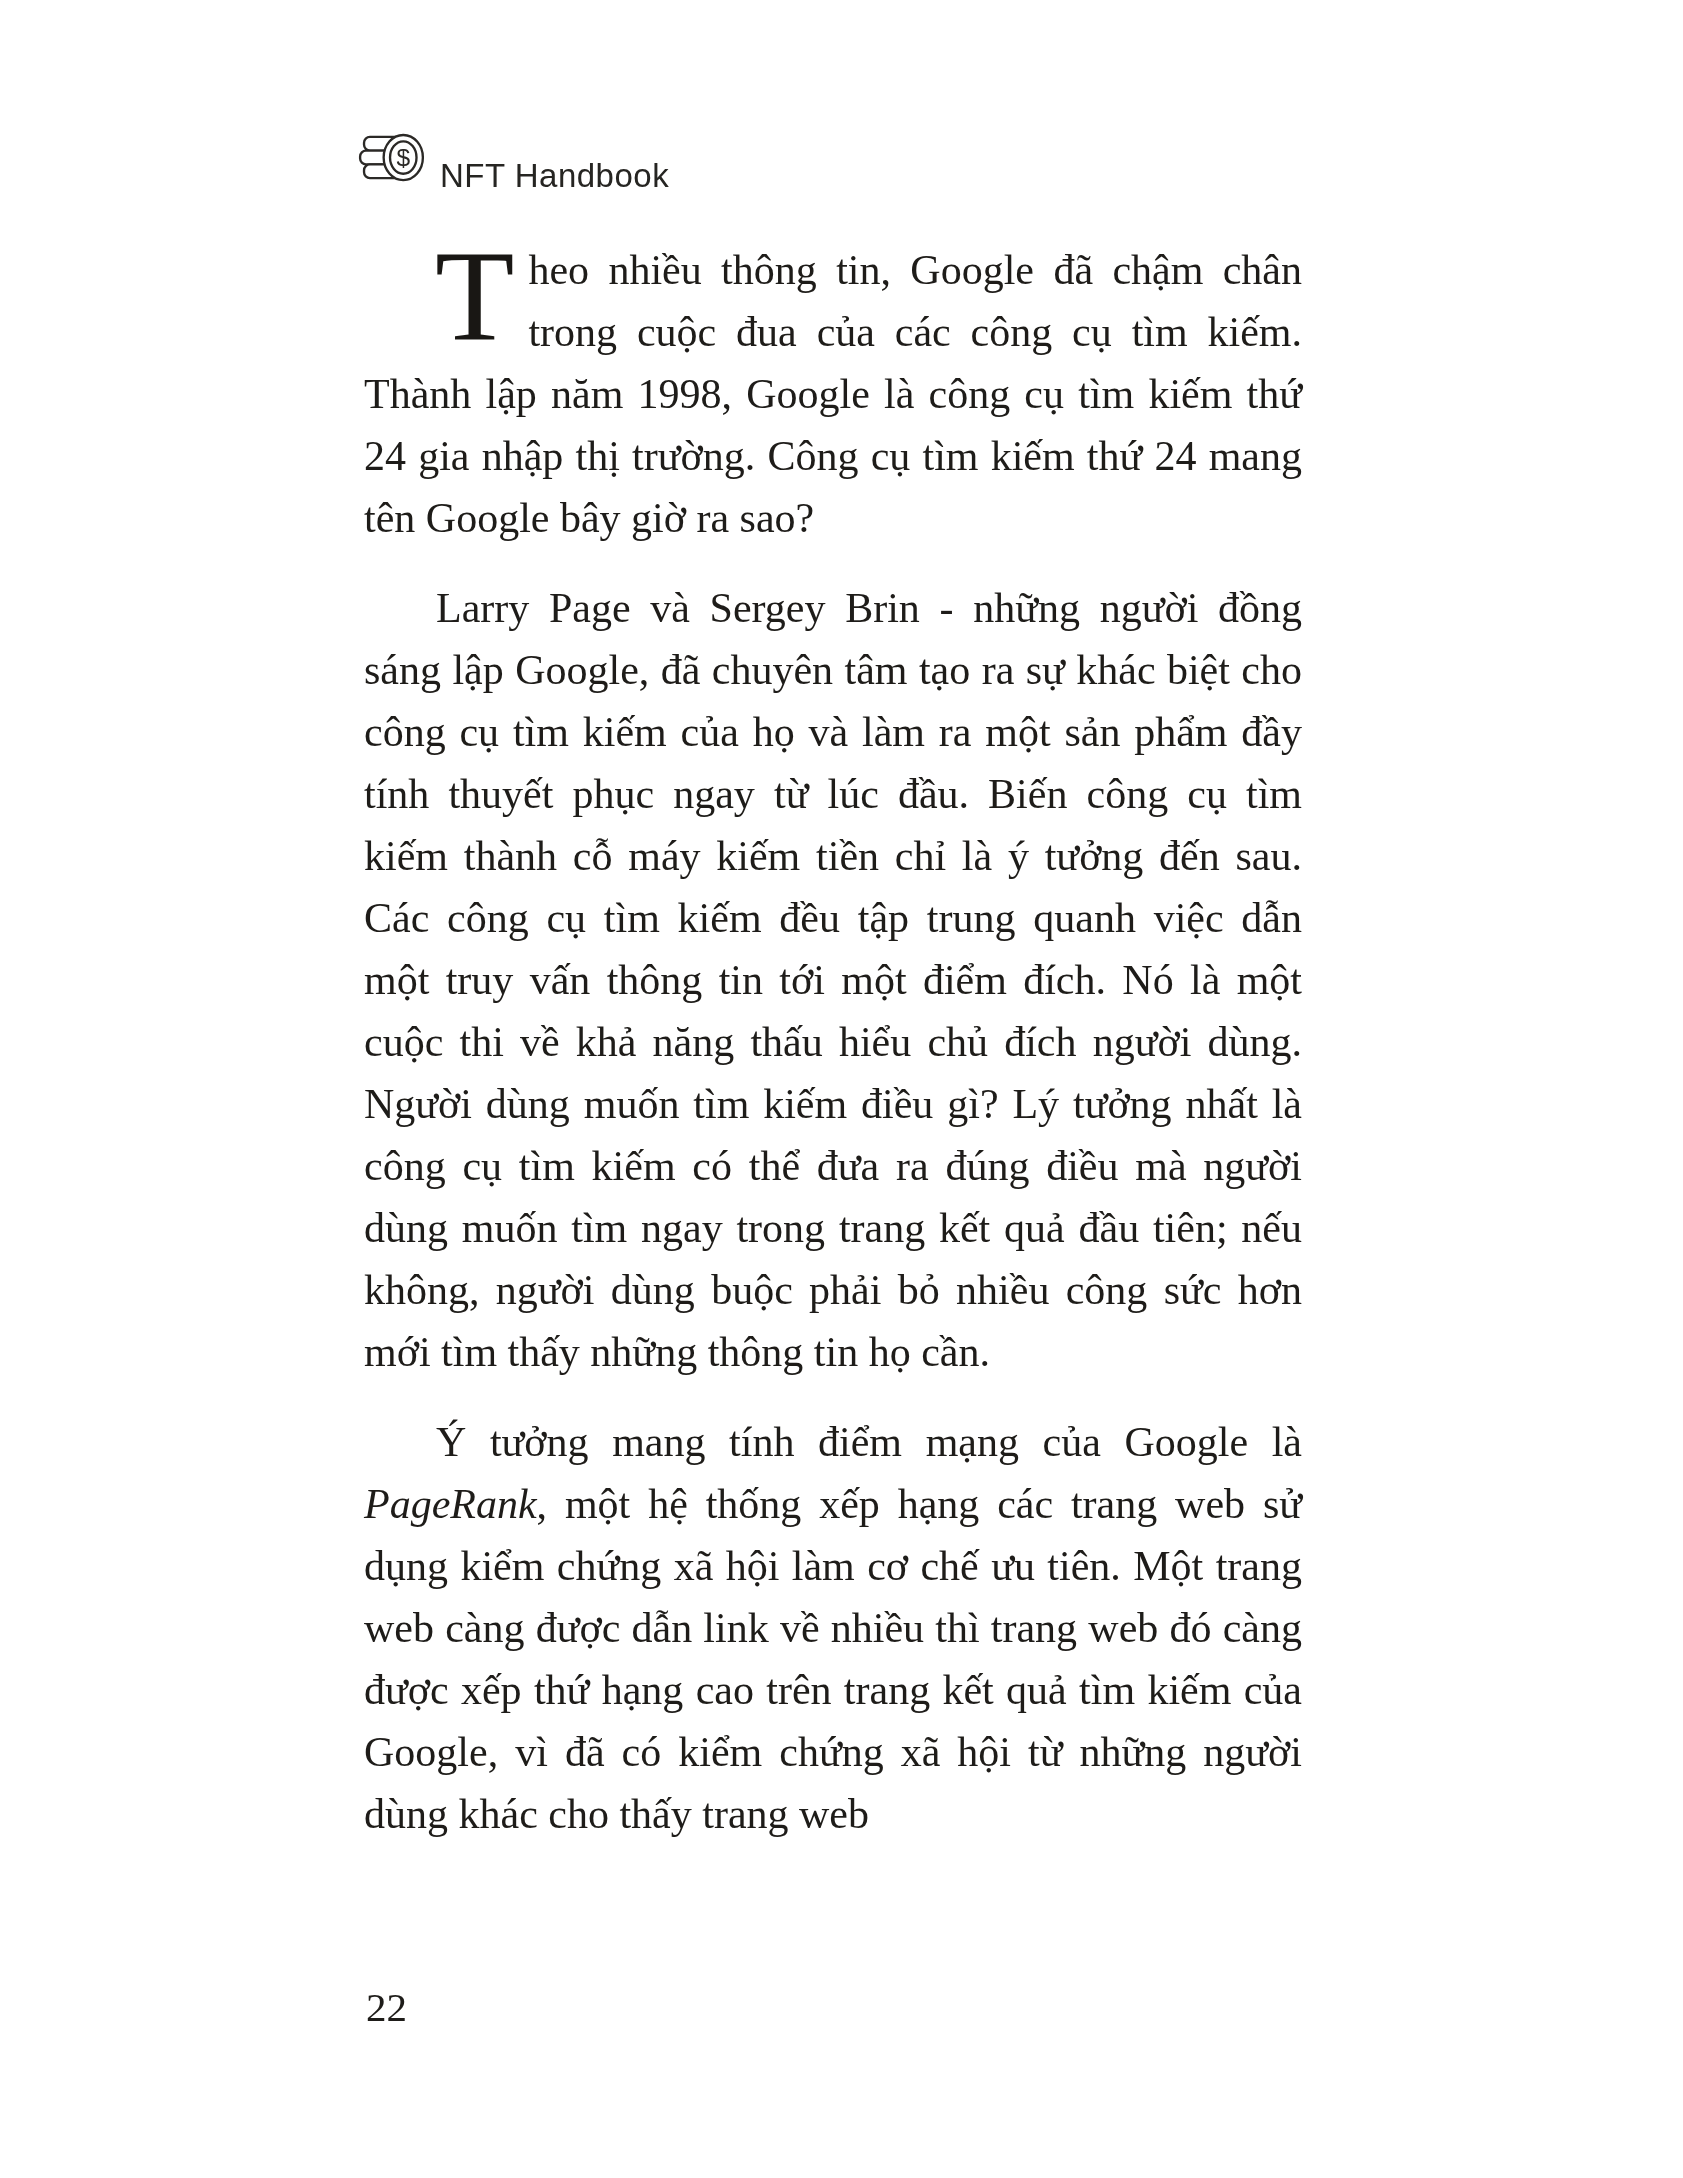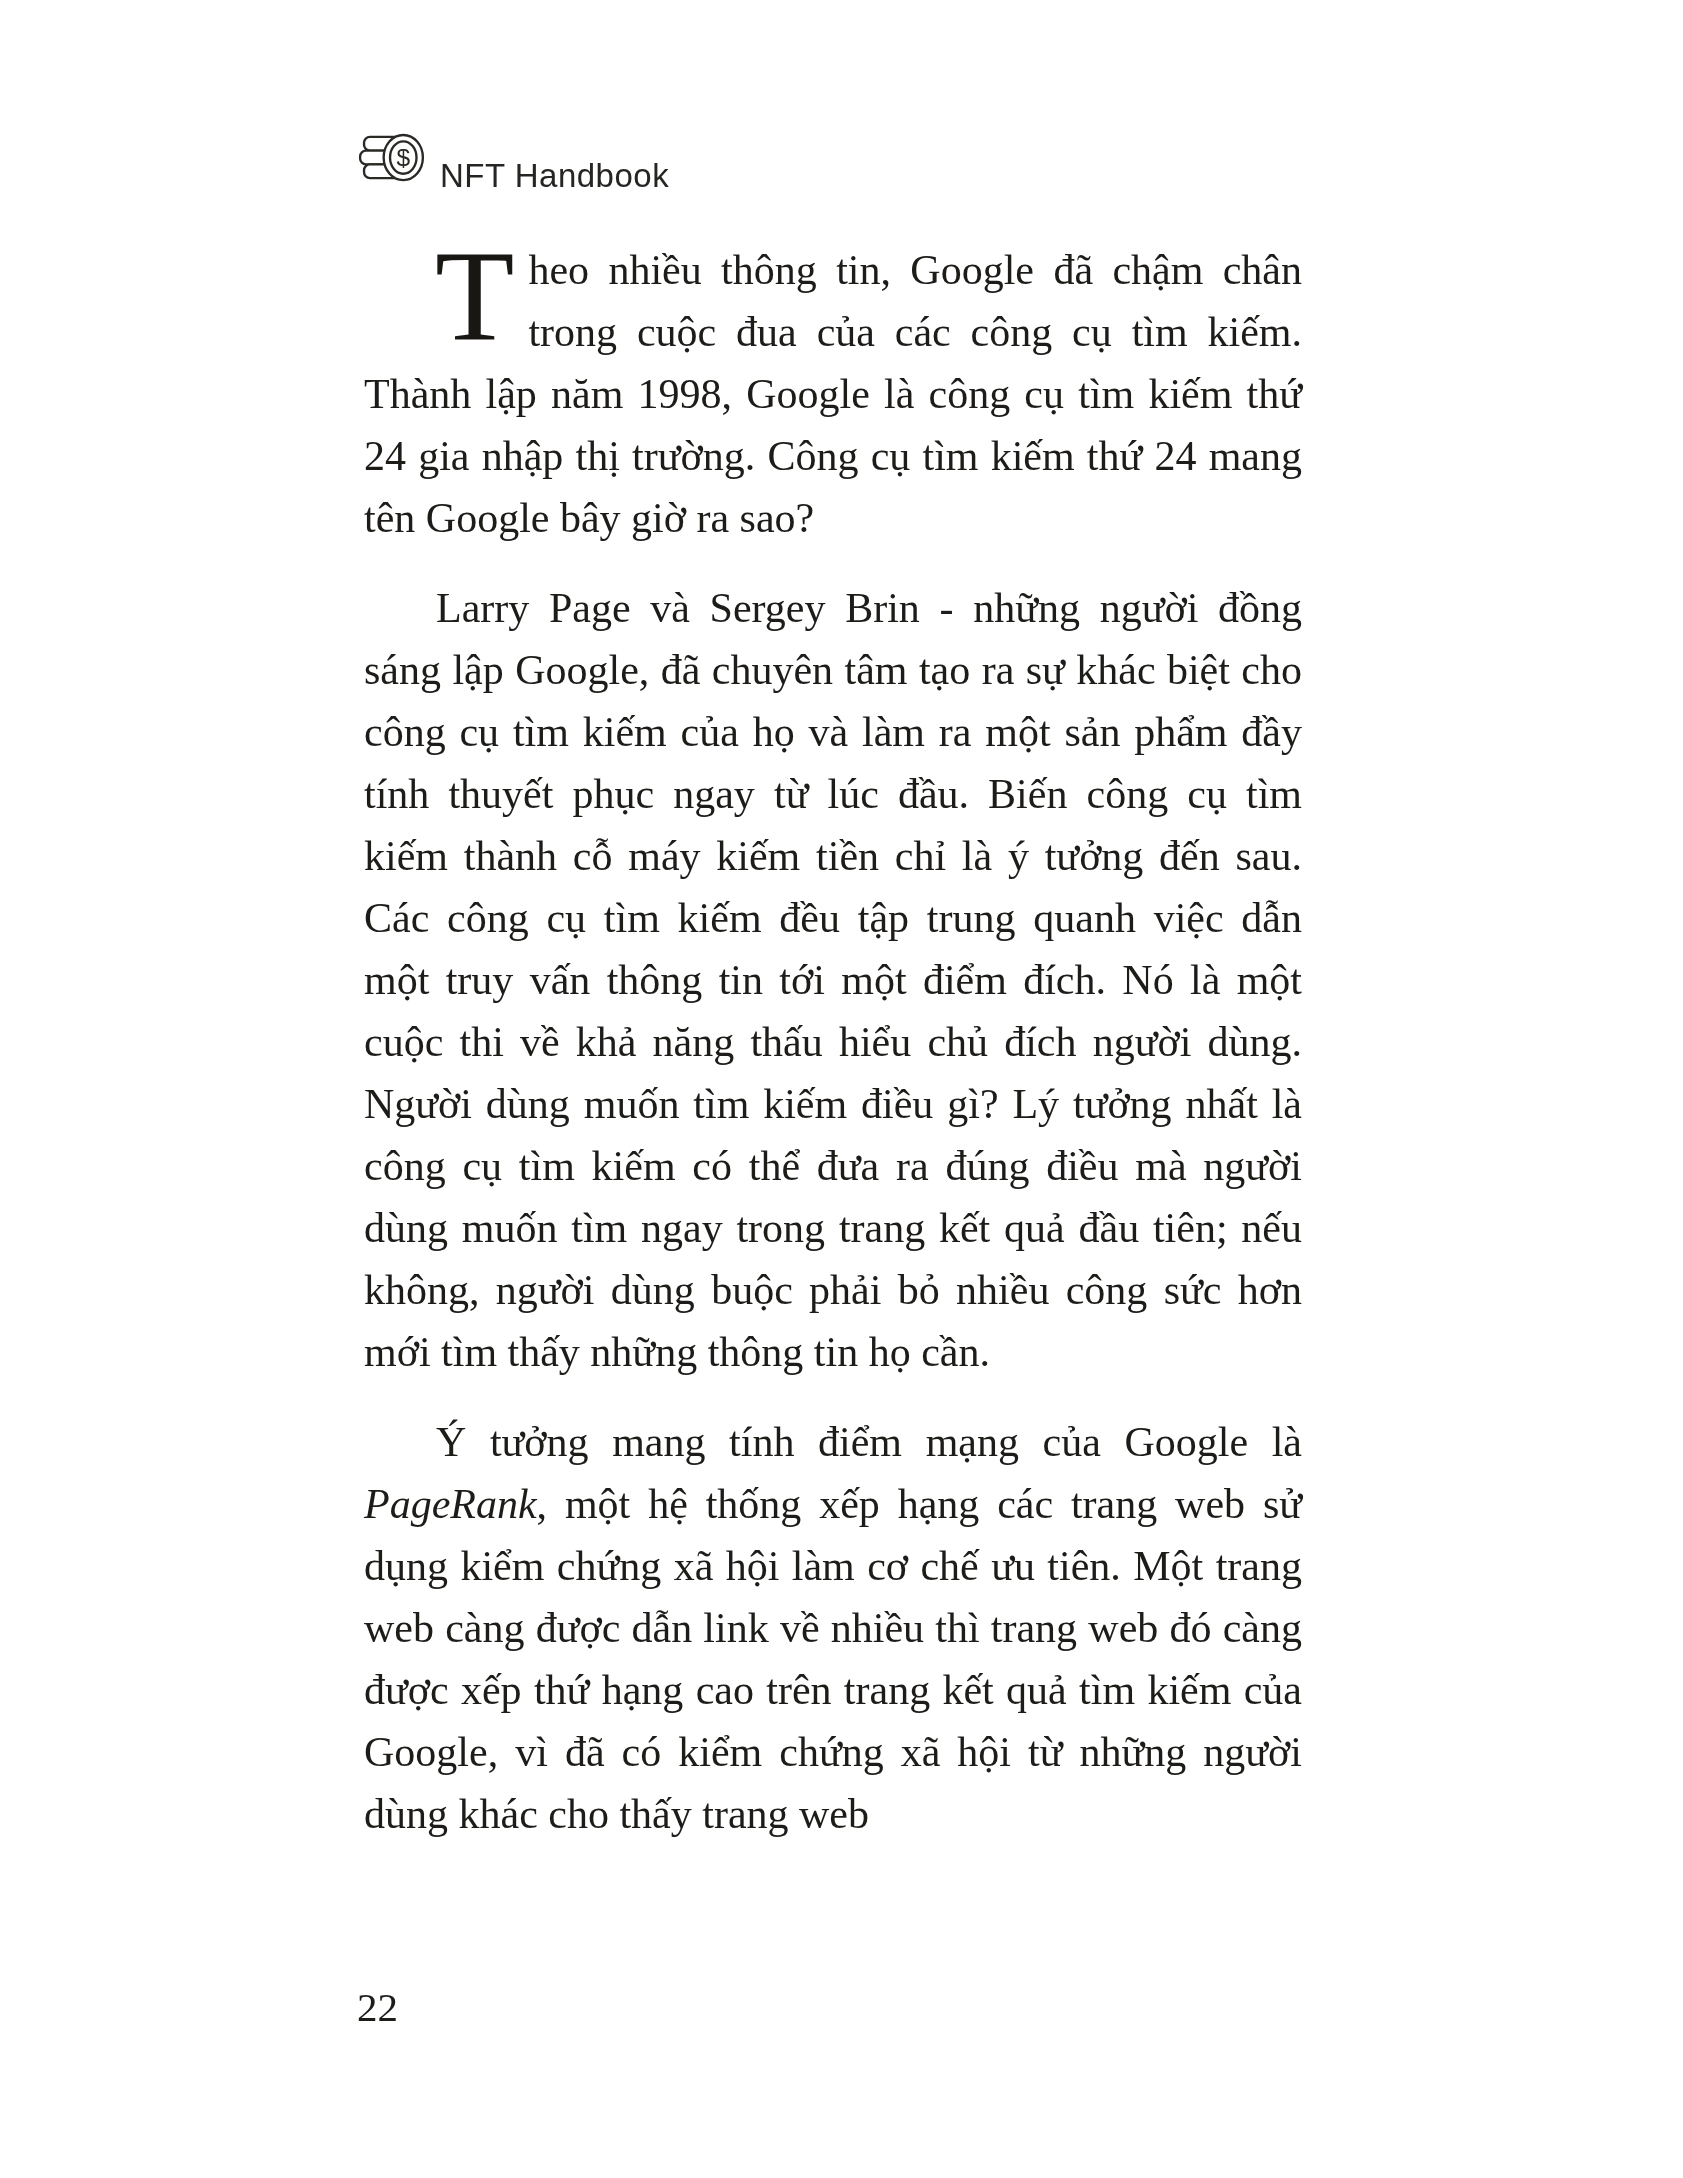--- a/index.html
+++ b/index.html
@@ -57,21 +57,21 @@
     line-height: 95px;
     font-weight: 400;
     margin: 9px 14px 0 71px;
     color: #191714;
   }
   em.pagerank { }
 
   
   .page-number {
     position: absolute;
-    left: 357px;
+    left: 366px;
     top: 1983px;
     font-size: 41px;
     color: #1e1c19;
   }
 </style>
 </head>
 <body>
 
 <div class="page">
 

